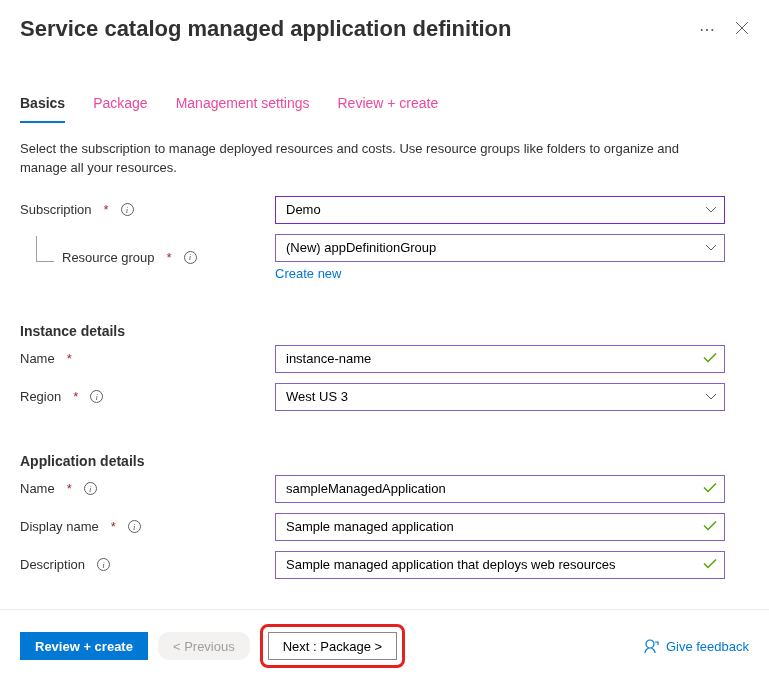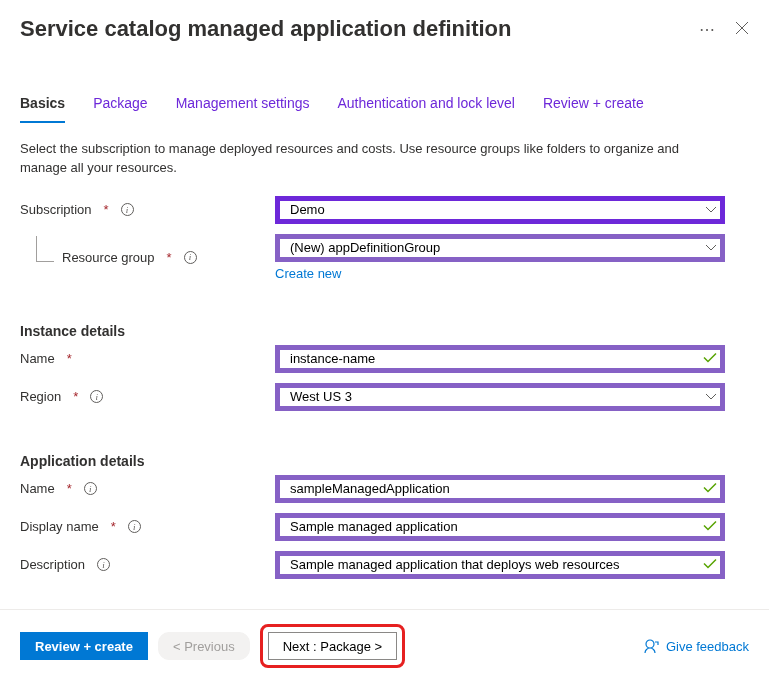--- a/index.html
+++ b/index.html
@@ -34,21 +34,21 @@
     .tabs {
       display: flex;
       gap: 28px;
       padding: 0 20px;
       border-bottom: 1px solid transparent;
       margin-top: 37px;
     }
     .tab {
       padding: 8px 0 10px 0;
       font-size: 14px;
-      color: #6d28d9;
+      color: #ec4899;
       cursor: pointer;
       border-bottom: 2px solid transparent;
     }
     .tab.active {
       color: #323130;
       font-weight: 600;
       border-bottom: 2px solid #0078d4;
     }
     .content {
       padding: 16px 20px 80px 20px;
@@ -105,21 +105,21 @@
       font-style: italic;
       font-family: serif;
     }
     .field-control {
       flex: 1;
       max-width: 450px;
     }
     .select, .input {
       width: 100%;
       height: 28px;
-      border: 5px solid #6d28d9;
+      border: 1px solid #6d28d9;
       padding: 0 28px 0 10px;
       font-size: 13px;
       font-family: inherit;
       background: #fff;
       position: relative;
     }
     .select.purple, .input.purple { border-color: #8661c5; }
     .control-wrap { position: relative; }
     .chevron {
       position: absolute;
@@ -206,21 +206,20 @@
           <path d="M1 1 L13 13 M13 1 L1 13" stroke="#605e5c" stroke-width="1" fill="none"></path>
         </svg>
     </span>
   </div>
 </div>
 
 <div class="tabs">
   <div class="tab active">Basics</div>
   <div class="tab">Package</div>
   <div class="tab">Management settings</div>
-  <div class="tab">Authentication and lock level</div>
   <div class="tab">Review + create</div>
 </div>
 
 <div class="content">
   <div class="section-desc">Select the subscription to manage deployed resources and costs. Use resource groups like folders to organize and manage all your resources.</div>
 
   <div class="field-row">
     <div class="field-label">
       <span>Subscription</span>
         <span class="req">*</span>

